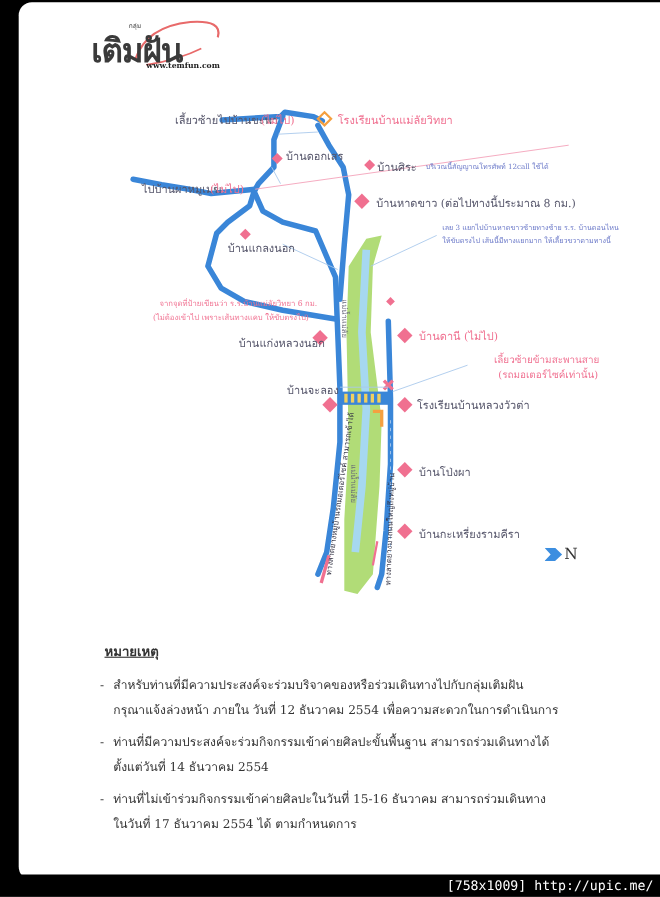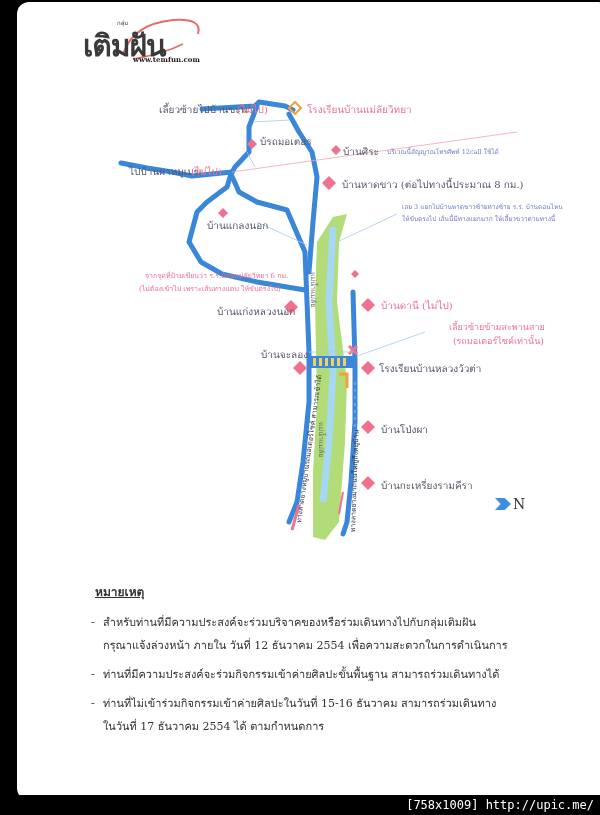--- a/index.html
+++ b/index.html
@@ -107,21 +107,21 @@
         <path d="M351 359 l7 7 l-7 7 l-7 -7 z"></path>
         <path d="M351 418 l7 7 l-7 7 l-7 -7 z"></path>
         <path d="M351 474 l7 7 l-7 7 l-7 -7 z"></path>
         <path d="M338 268 l4 4 l-4 4 l-4 -4 z"></path>
       </g>
     </svg>
 
     <span class="lbl lbl-dark" style="left:142px;top:100px">เลี้ยวซ้ายไปบ้านขะพา</span>
     <span class="lbl lbl-pink" style="left:220px;top:100px">(ไม่ไป)</span>
     <span class="lbl lbl-pink" style="left:290px;top:100px">โรงเรียนบ้านแม่ลัยวิทยา</span>
-    <span class="lbl lbl-dark" style="left:243px;top:132px">บ้รถมอเตอร</span>
+    <span class="lbl lbl-dark" style="left:243px;top:132px">บ้านดอกเสร</span>
     <span class="lbl lbl-dark" style="left:326px;top:142px">บ้านศิระ</span>
     <span class="lbl lbl-blue" style="left:370px;top:145px">บริเวณนี้สัญญาณโทรศัพท์ 12call ใช้ได้</span>
     <span class="lbl lbl-dark" style="left:112px;top:162px">ไปบ้านผาหมูเมฆ</span>
     <span class="lbl lbl-pink" style="left:174px;top:162px">(ไม่ไป)</span>
     <span class="lbl lbl-dark" style="left:325px;top:175px">บ้านหาดขาว (ต่อไปทางนี้ประมาณ 8 กม.)</span>
     <span class="lbl lbl-dark" style="left:190px;top:216px">บ้านแกลงนอก</span>
     <span class="lbl lbl-blue" style="left:385px;top:200px">เลย 3 แยกไปบ้านหาดขาวซ้ายทางซ้าย ร.ร. บ้านดอนไหน</span>
     <span class="lbl lbl-blue" style="left:385px;top:212px">ให้ขับตรงไป เส้นนี้มีทางแยกมาก ให้เลี้ยวขวาตามทางนี้</span>
     <span class="lbl lbl-pink" style="left:128px;top:268px;font-size:7px">จากจุดที่ป้ายเขียนว่า ร.ร.บ้านแม่ลัยวิทยา 6 กม.</span>
     <span class="lbl lbl-pink" style="left:122px;top:281px;font-size:7px">(ไม่ต้องเข้าไป เพราะเส้นทางแคบ ให้ขับตรงไป)</span>
@@ -149,20 +149,21 @@
   <div class="notes">
     <div class="title">หมายเหตุ</div>
     <div class="item">
       <span class="dash">-</span>
       <div>สำหรับท่านที่มีความประสงค์จะร่วมบริจาคของหรือร่วมเดินทางไปกับกลุ่มเติมฝัน</div>
       <div>กรุณาแจ้งล่วงหน้า ภายใน วันที่  12  ธันวาคม  2554 เพื่อความสะดวกในการดำเนินการ</div>
     </div>
     <div class="item">
       <span class="dash">-</span>
       <div>ท่านที่มีความประสงค์จะร่วมกิจกรรมเข้าค่ายศิลปะขั้นพื้นฐาน สามารถร่วมเดินทางได้</div>
+      <div>ตั้งแต่วันที่ 14 ธันวาคม 2554</div>
     </div>
     <div class="item">
       <span class="dash">-</span>
       <div>ท่านที่ไม่เข้าร่วมกิจกรรมเข้าค่ายศิลปะในวันที่ 15-16 ธันวาคม สามารถร่วมเดินทาง</div>
       <div>ในวันที่ 17 ธันวาคม  2554 ได้ ตามกำหนดการ</div>
     </div>
   </div>
 </div>
 
 <div class="footer">[758x1009] http://upic.me/</div>

